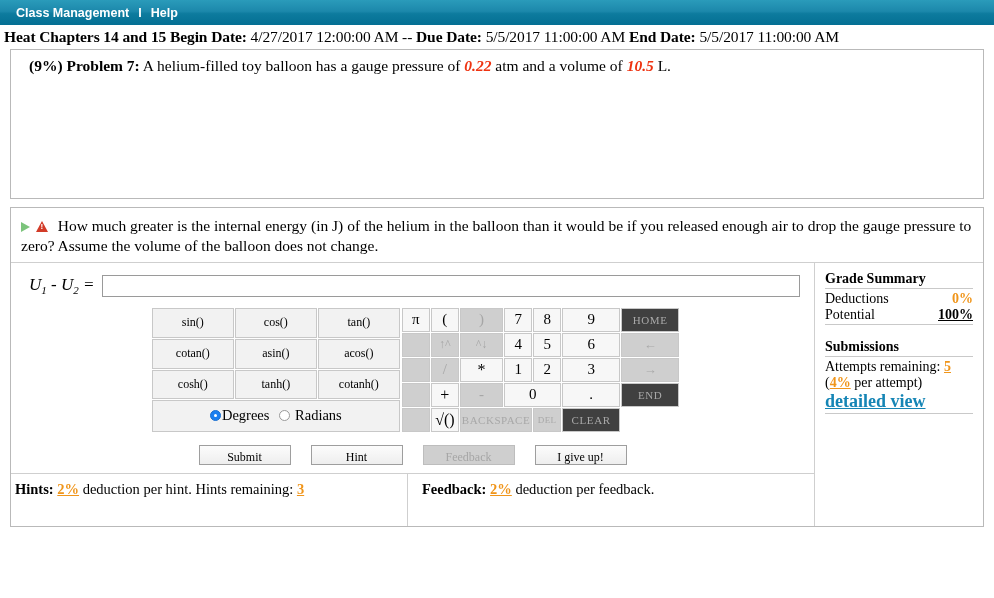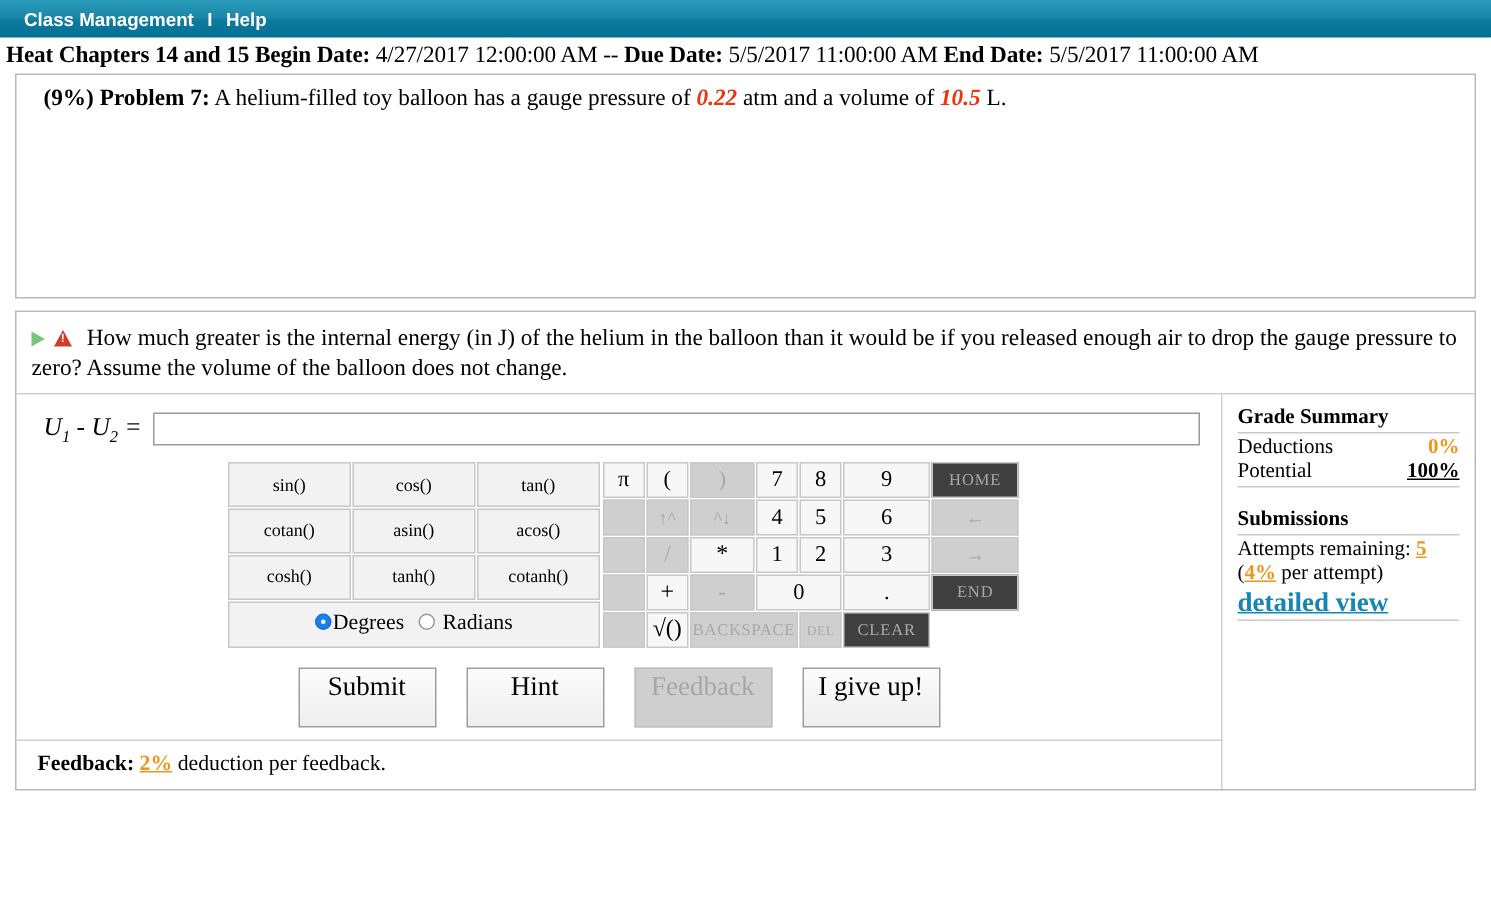--- a/index.html
+++ b/index.html
@@ -226,25 +226,25 @@
   
   #action-row {
     display: flex;
     justify-content: center;
     gap: 20px;
     padding: 12px 0 8px 0;
     border-bottom: 1px solid #cfcfcf;
   }
   .act-btn {
     width: 92px;
-    height: 40px;
+    height: 20px;
     border: 1px solid #9e9e9e;
     background: linear-gradient(to bottom,#fcfcfc 0%, #eeeeee 100%);
     font-family: "Liberation Serif", serif;
-    font-size: 18px;
+    font-size: 12px;
     text-align: center;
     line-height: 22px;
     box-sizing: border-box;
     color: #000;
     cursor: default;
   }
   .act-btn.disabled {
     background: #cfcfcf;
     color: #a6a6a6;
     border-color: #bdbdbd;
@@ -403,20 +403,26 @@
       </div>
 
       <div id="action-row">
         <div class="act-btn">Submit</div>
         <div class="act-btn">Hint</div>
         <div class="act-btn disabled">Feedback</div>
         <div class="act-btn">I give up!</div>
       </div>
 
       <div id="footer-row">
+        <div id="hints-cell">
+          <b>Hints:</b>
+          <span class="pct">2%</span>
+          <span>deduction per hint. Hints remaining:</span>
+          <span class="num-u">3</span>
+        </div>
         <div id="feedback-cell">
           <b>Feedback:</b>
           <span class="pct">2%</span>
           <span>deduction per feedback.</span>
         </div>
       </div>
 
     </div>
 
     <div id="grade-col">

